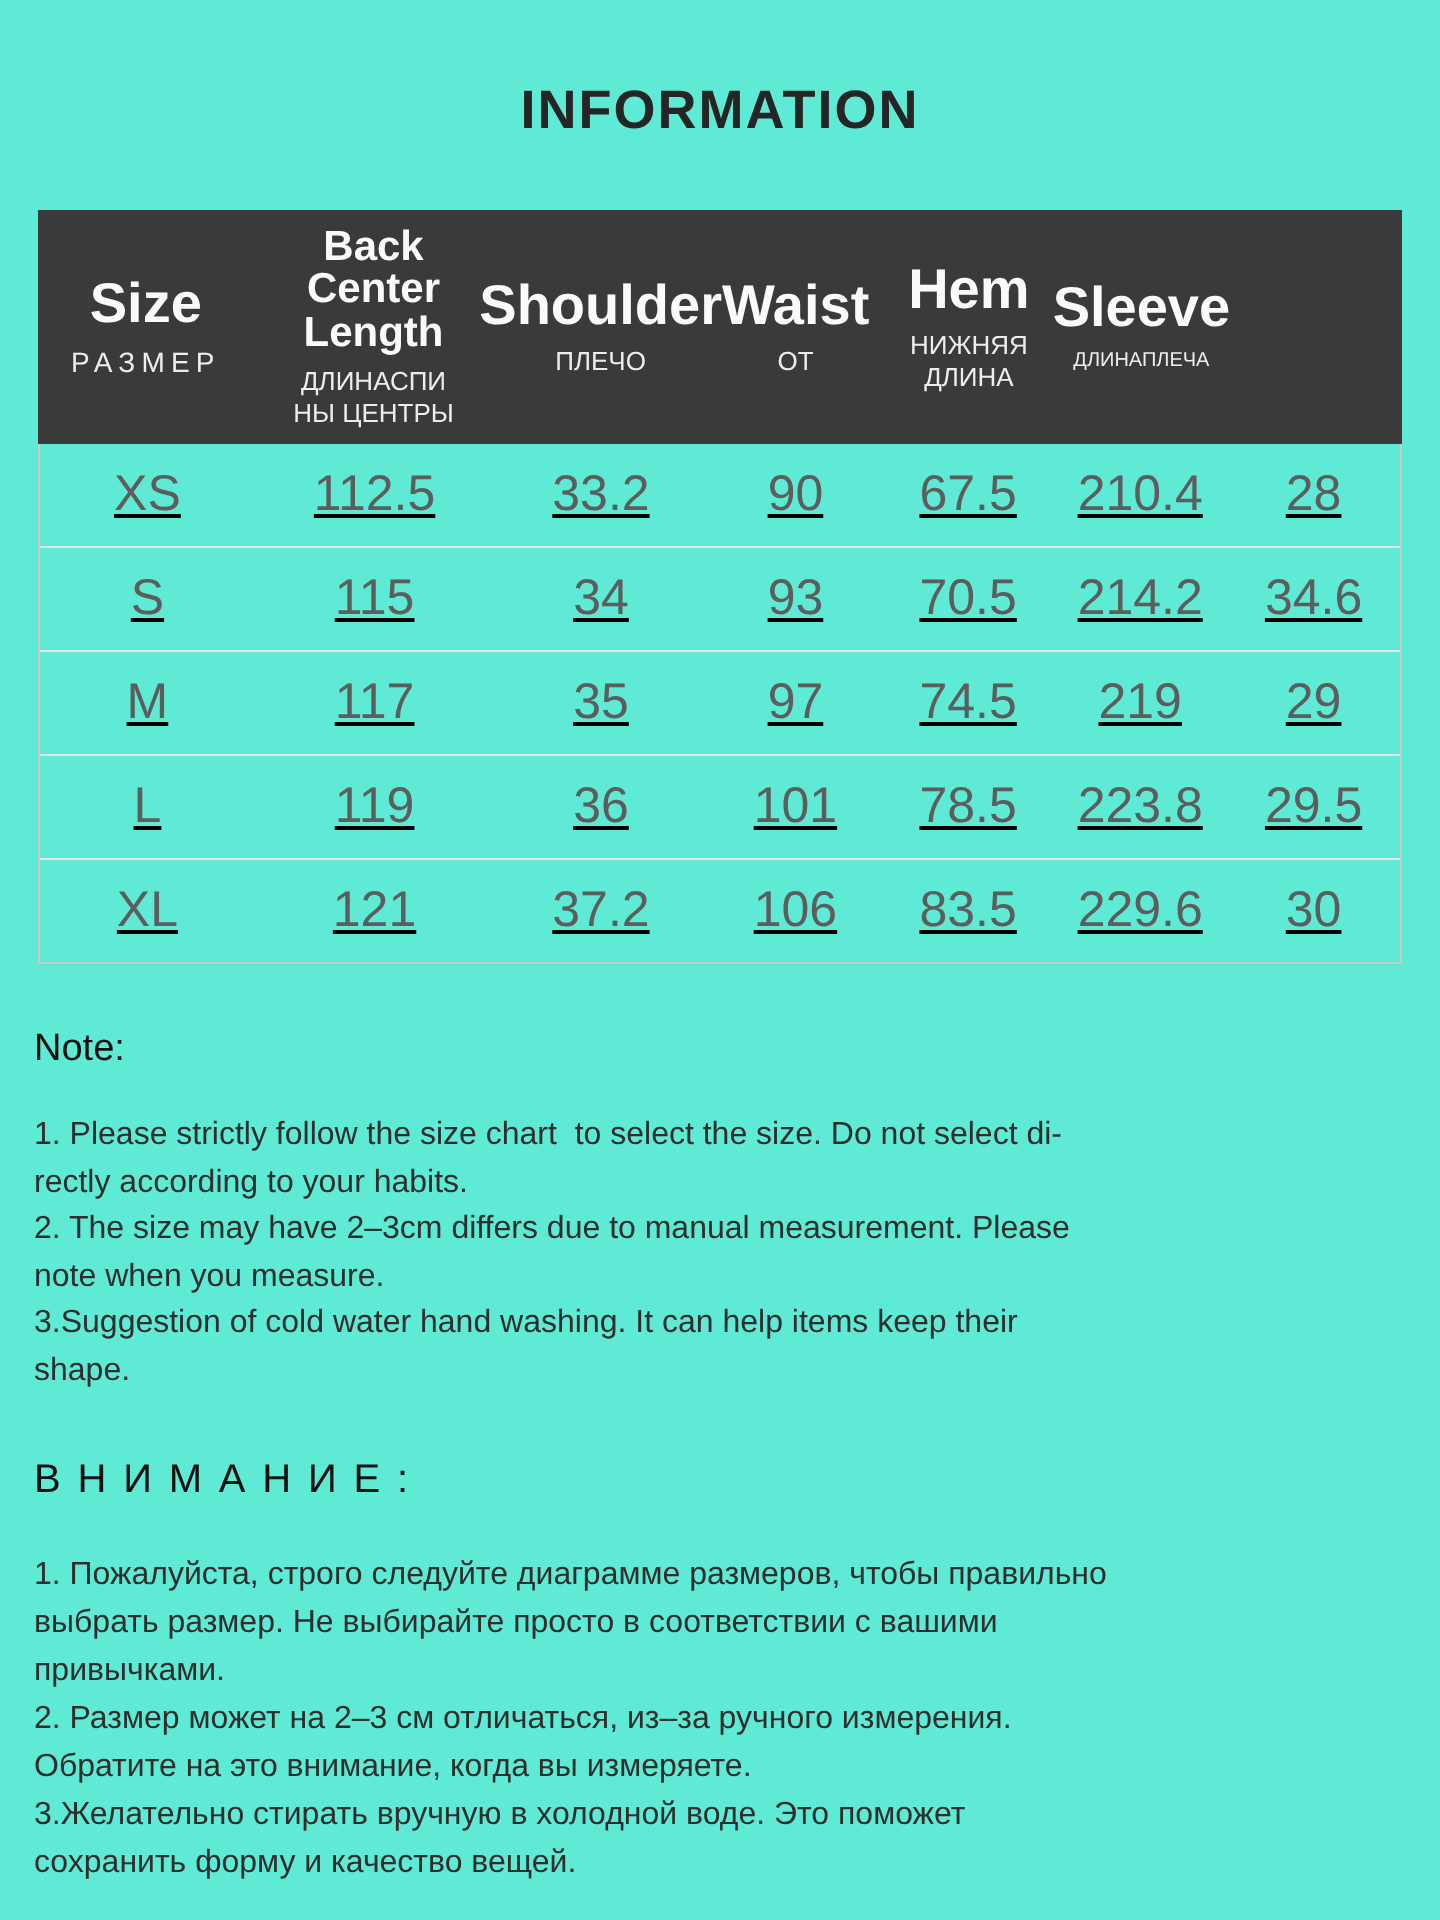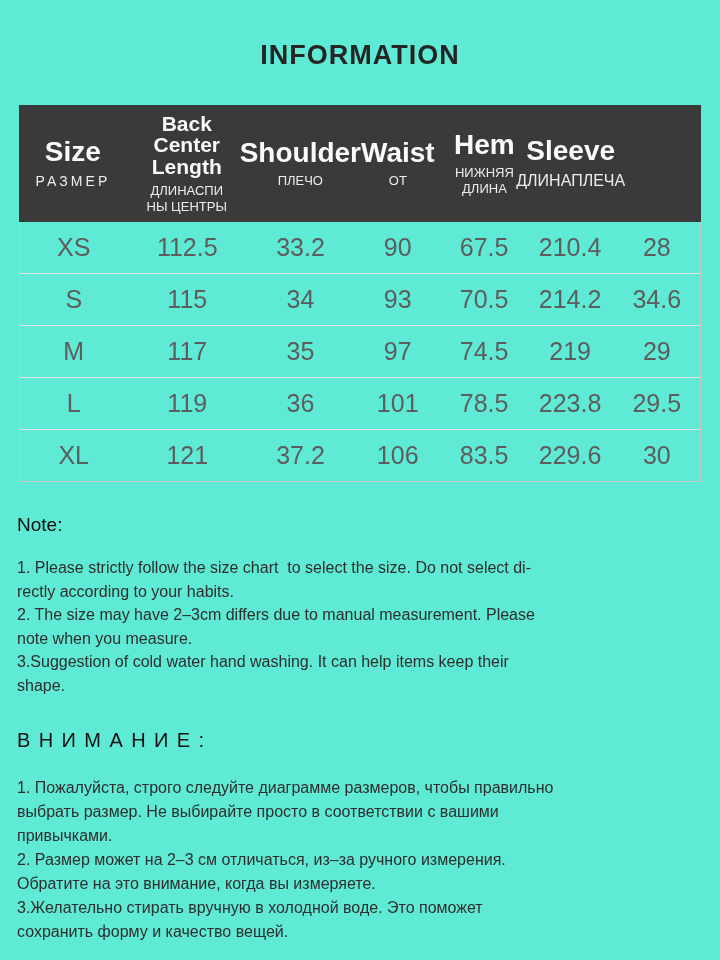--- a/index.html
+++ b/index.html
@@ -52,28 +52,29 @@
   }
   .th.col-bcl .en { font-size: 21px; }
   .th .ru {
     margin-top: 6px;
     font-size: 13px;
     color: #ededed;
     line-height: 1.2;
     white-space: pre-line;
   }
   .th.col-size .ru { letter-spacing: 0.22em; font-size: 14px; }
-  .th.col-sleeve .ru { font-size: 16px; }
+  .th.col-sleeve .ru { font-size: 10px; }
   .tbody {
     border: 1px solid #c9c9c9;
     border-top: none;
   }
   .tr {
     height: 51px;
     align-items: center;
+    text-decoration: underline;
   }
   .tr + .tr { border-top: 1px solid #e4e4e4; }
   .td {
     text-align: center;
     font-size: 25px;
     color: #5d5d5d;
   }
   
   .note-section { margin: 32px 18px 0 17px; }
   .note-heading {

